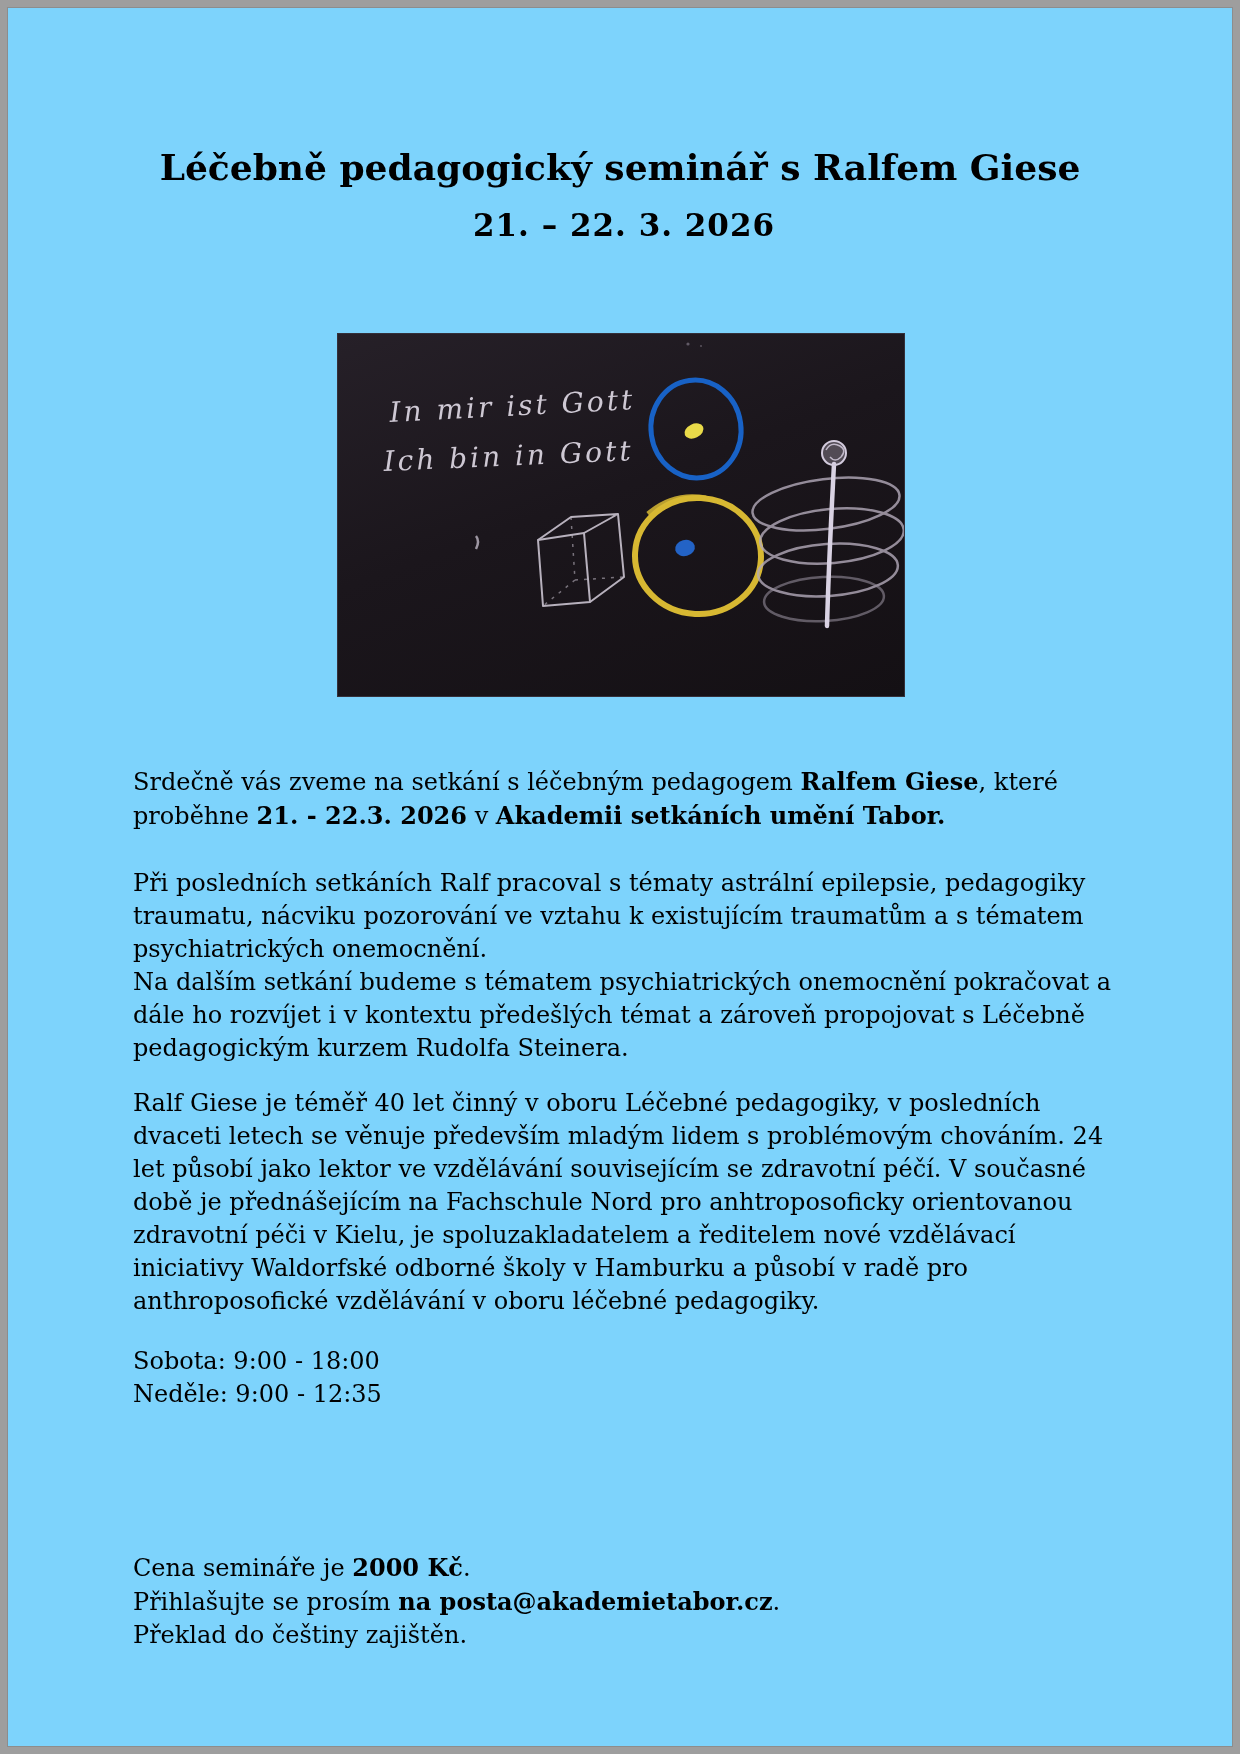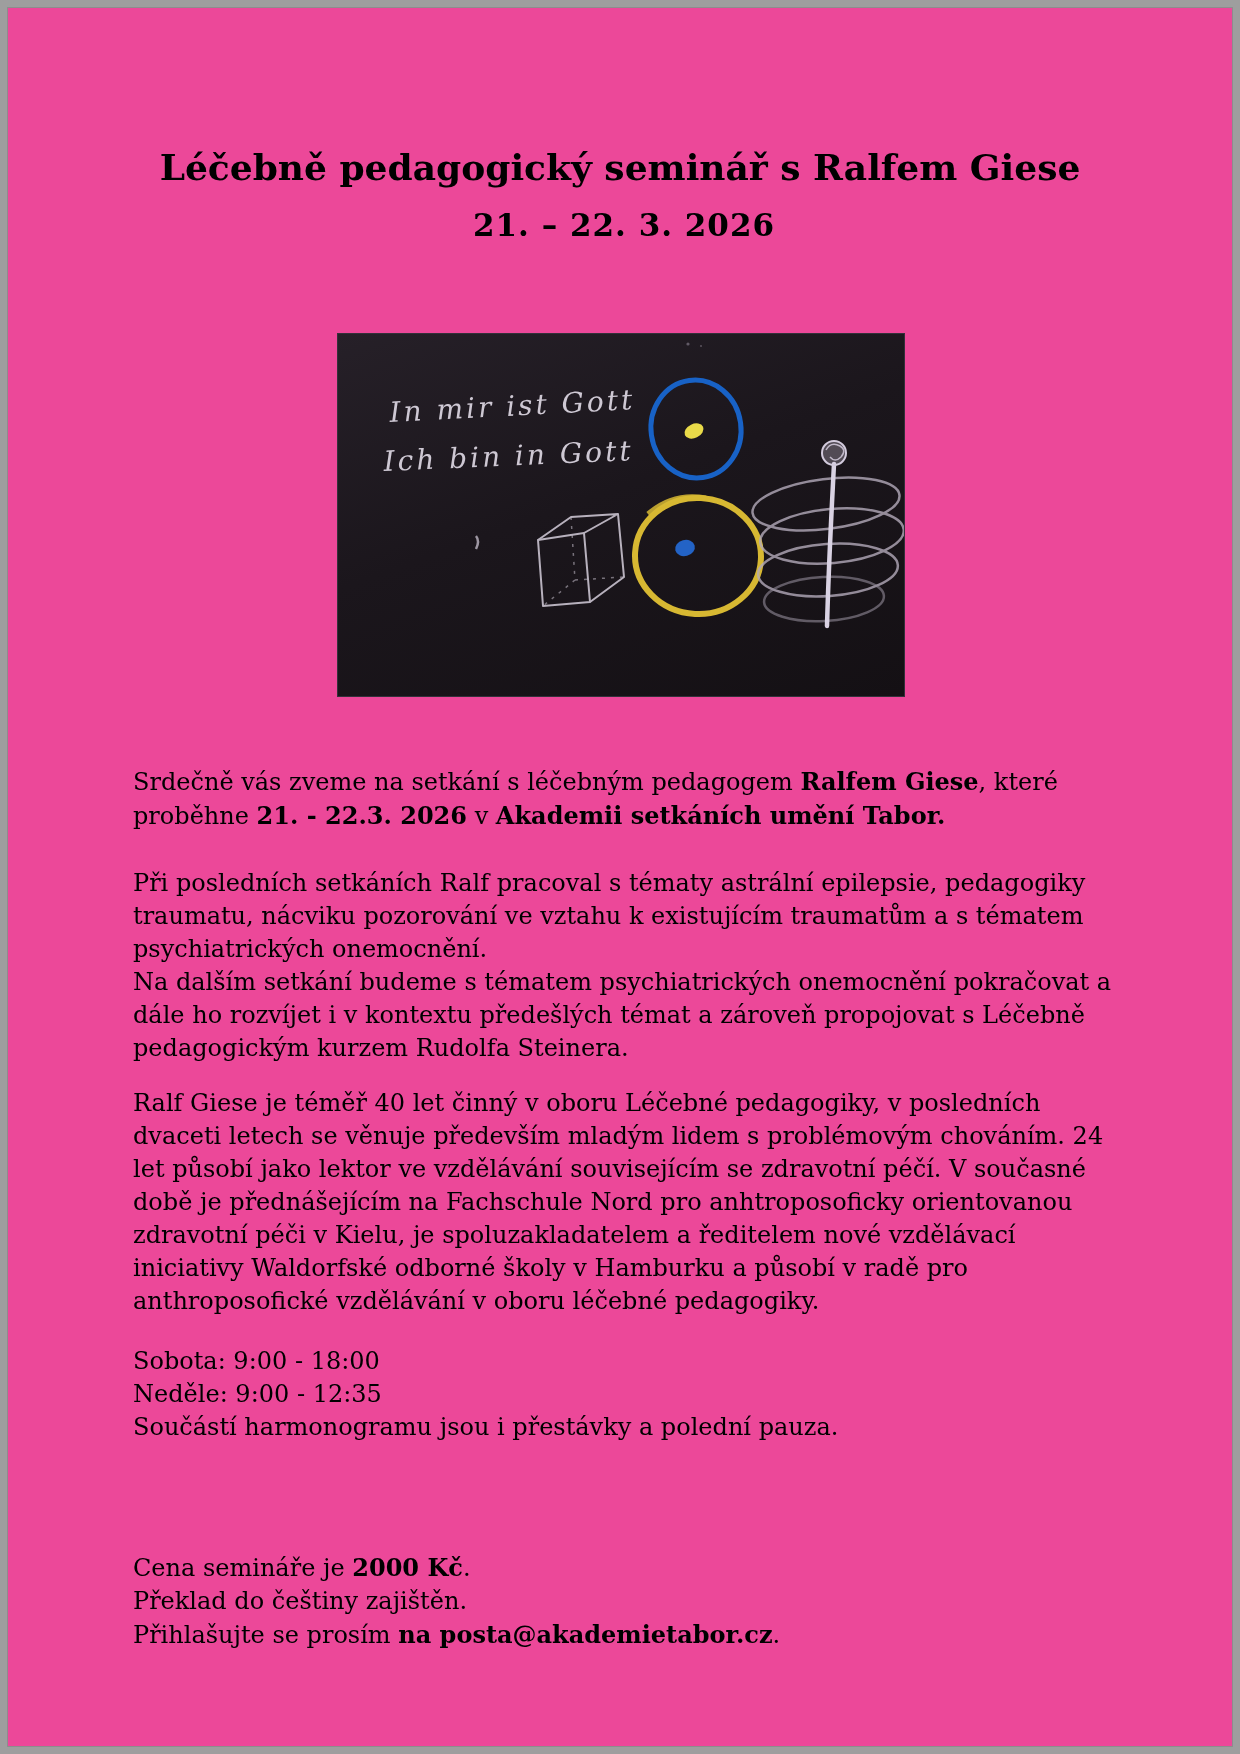--- a/index.html
+++ b/index.html
@@ -1,20 +1,20 @@
 <!DOCTYPE html>
 <html lang="cs"><head>
 <meta charset="utf-8">
 <style>
   html,body{margin:0;padding:0;background:#ffffff;}
   .page{
     position:relative;
     width:1240px;height:1754px;
     box-sizing:border-box;
-    background:#ec4899;
+    background:#7dd3fc;
     border:7px solid #9e9e9e;
     box-shadow:inset 0 0 0 1px #8d8d8d;
     font-family:"DejaVu Serif","Liberation Serif",serif;
     color:#000;
     overflow:hidden;
   }
   .title{
     position:absolute;top:138px;left:0;width:1226px;
     margin:0;text-align:center;
     font-size:36px;font-weight:bold;line-height:44px;
@@ -108,22 +108,21 @@
     <div>Na dalším setkání budeme s tématem psychiatrických onemocnění pokračovat a dále ho rozvíjet i v kontextu předešlých témat a zároveň propojovat s Léčebně pedagogickým kurzem Rudolfa Steinera.</div>
   </div>
 
   <div class="block" id="p-bio">
     <span>Ralf Giese je téměř 40 let činný v oboru Léčebné pedagogiky, v posledních dvaceti letech se věnuje především mladým lidem s problémovým chováním. 24 let působí jako lektor ve vzdělávání souvisejícím se zdravotní péčí. V současné době je přednášejícím na Fachschule Nord pro anhtroposoficky orientovanou zdravotní péči v Kielu, je spoluzakladatelem a ředitelem nové vzdělávací iniciativy Waldorfské odborné školy v Hamburku a působí v radě pro anthroposofické vzdělávání v oboru léčebné pedagogiky.</span>
   </div>
 
   <div class="block" id="p-schedule">
     <div>Sobota: 9:00 - 18:00</div>
     <div>Neděle: 9:00 - 12:35</div>
-    <div>Součástí harmonogramu jsou i přestávky a polední pauza.</div>
   </div>
 
   <div class="block" id="p-price">
     <div><span>Cena semináře je </span><b>2000 Kč</b><span>.</span></div>
+    <div><span>Přihlašujte se prosím </span><b>na posta@akademietabor.cz</b><span>.</span></div>
     <div>Překlad do češtiny zajištěn.</div>
-    <div><span>Přihlašujte se prosím </span><b>na posta@akademietabor.cz</b><span>.</span></div>
   </div>
 
 </div>
 
 </body></html>

